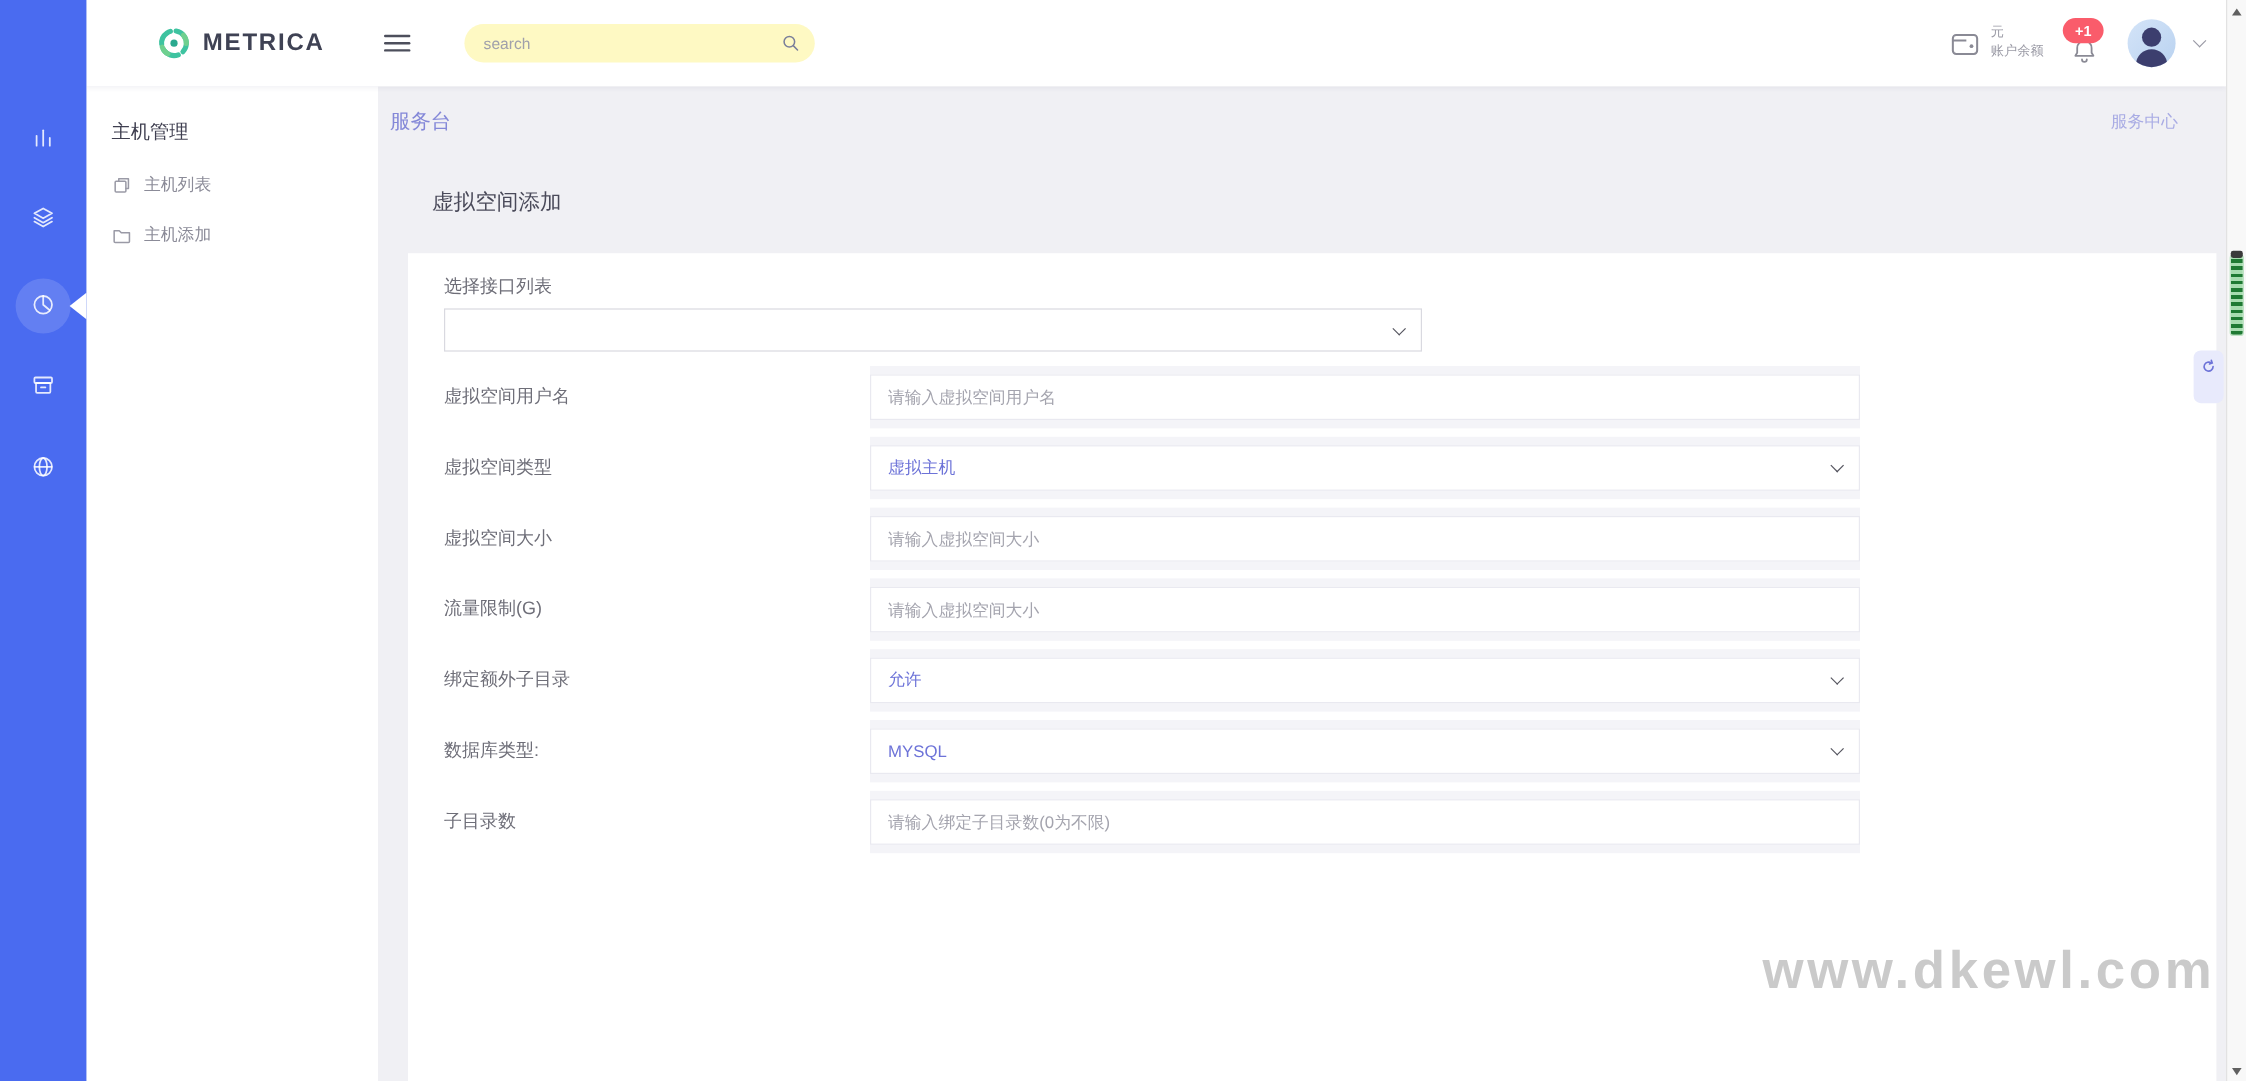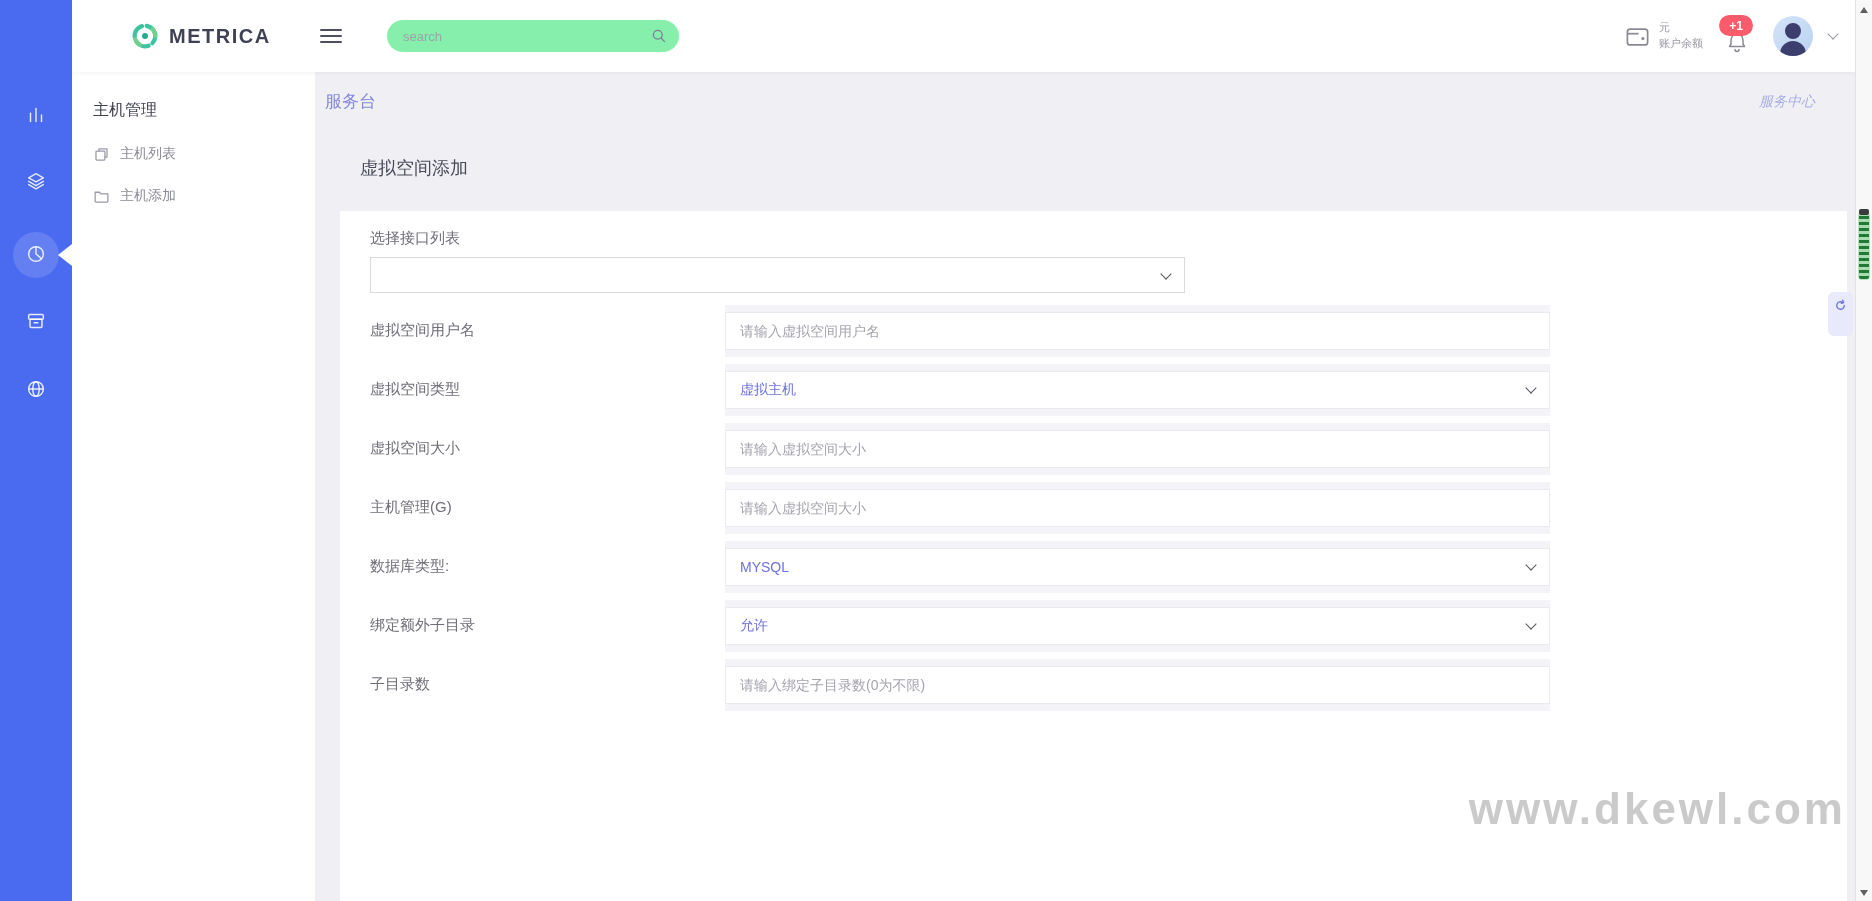--- a/index.html
+++ b/index.html
@@ -14,21 +14,21 @@
   .rail-notch { position:absolute; left:58px; top:244px; width:0; height:0;
     border-top:11px solid transparent; border-bottom:11px solid transparent; border-right:14px solid #ffffff; }
 
   
   .topbar { position:absolute; left:72px; top:0; width:1783px; height:72px; background:#fff;
     display:flex; align-items:center; z-index:20; box-shadow:0 1px 4px rgba(80,80,110,.08); }
   .logo-wrap { width:244px; padding-left:58px; display:flex; align-items:center; gap:9px; }
   .logo-text { font-size:20px; font-weight:700; color:#3f4254; letter-spacing:1.5px; }
   .hamburger { width:22px; margin-left:4px; cursor:pointer; }
   .hamburger span { display:block; height:2px; background:#4d4f5c; margin:4px 0; border-radius:1px; }
-  .search-pill { margin-left:45px; width:292px; height:32px; border-radius:16px; background:#86efac;
+  .search-pill { margin-left:45px; width:292px; height:32px; border-radius:16px; background:#fef9c3;
     display:flex; align-items:center; padding:0 12px 0 16px; }
   .search-pill input { flex:1; border:none; outline:none; background:transparent; font-size:13px; color:#555; }
   .search-pill input::placeholder { color:#a0a0ab; }
   .right-cluster { margin-left:auto; display:flex; align-items:center; gap:16px; padding-right:18px; }
   .balance { display:flex; align-items:center; gap:8px; cursor:pointer; }
   .balance-text { font-size:11px; color:#9a9aa5; line-height:1.45; }
   .bell-wrap { position:relative; width:38px; height:46px; cursor:pointer; }
   .bell-wrap svg { position:absolute; left:6px; top:16px; }
   .badge { position:absolute; left:0; top:2px; min-width:34px; height:21px; background:#fa5c6b; color:#fff;
     border-radius:11px; font-size:12px; font-weight:700; display:flex; align-items:center; justify-content:center; }
@@ -43,21 +43,21 @@
   .subnav { position:absolute; left:72px; top:72px; width:243px; height:829px; background:#fff; z-index:10; }
   .subnav-heading { padding:28px 0 0 21px; font-size:16px; color:#3f3f50; font-weight:500; }
   .subnav-item { display:flex; align-items:center; gap:10px; padding-left:21px; margin-top:24px; cursor:pointer; }
   .subnav-item svg { width:17px; height:17px; stroke:#9a9aa6; fill:none; stroke-width:1.5; stroke-linecap:round; stroke-linejoin:round; }
   .subnav-item span { font-size:14px; color:#8b8b98; }
 
   
   .main { position:absolute; left:315px; top:56px; width:1540px; height:846px; background:#f0f0f4; overflow:hidden;margin-top:12px; }
   .crumbbar { position:absolute; left:10px; right:40px; top:22px; display:flex; justify-content:space-between; align-items:center; }
   .crumb-left { font-size:17px; color:#8488d8; cursor:pointer; }
-  .crumb-right { font-size:14px; color:#a9ace4; cursor:pointer;font-style:italic; }
+  .crumb-right { font-size:14px; color:#a9ace4; cursor:pointer; }
   .page-title { position:absolute; left:45px; top:88px; font-size:18px; color:#4a4a5a; font-weight:400; }
   .card { position:absolute; left:25px; right:8px; top:143px; height:770px; background:#fff; padding:18px 0 0 30px; }
 
   .full-label { font-size:15px; color:#6e6e78; height:20px; }
   .full-select { margin-top:8px; width:815px; height:36px; border:1px solid #d9d9e0; background:#fff;
     display:flex; align-items:center; justify-content:flex-end; padding-right:14px; cursor:pointer; }
 
   .rows { margin-top:8px; }
   .frow { display:flex; align-items:center; height:59px; }
   .flabel { width:355px; font-size:15px; color:#6e6e78; }
@@ -224,42 +224,42 @@
               <span class="fvalue">虚拟主机</span>
               <i class="chev"></i>
             </div>
           </div>
         </div>
         <div class="frow">
           <div class="flabel">虚拟空间大小</div>
           <div class="fwrap"><input class="finput" placeholder="请输入虚拟空间大小" style=""></div>
         </div>
         <div class="frow">
-          <div class="flabel">主机管理(G)</div>
+          <div class="flabel">流量限制(G)</div>
           <div class="fwrap"><input class="finput" placeholder="请输入虚拟空间大小" style=""></div>
+        </div>
+        <div class="frow">
+          <div class="flabel">绑定额外子目录</div>
+          <div class="fwrap">
+            <div class="fselect">
+              <span class="fvalue">允许</span>
+              <i class="chev"></i>
+            </div>
+          </div>
         </div>
         <div class="frow">
           <div class="flabel">数据库类型:</div>
           <div class="fwrap">
             <div class="fselect">
               <span class="fvalue">MYSQL</span>
               <i class="chev"></i>
             </div>
           </div>
         </div>
         <div class="frow">
-          <div class="flabel">绑定额外子目录</div>
-          <div class="fwrap">
-            <div class="fselect">
-              <span class="fvalue">允许</span>
-              <i class="chev"></i>
-            </div>
-          </div>
-        </div>
-        <div class="frow">
           <div class="flabel">子目录数</div>
           <div class="fwrap"><input class="finput" placeholder="请输入绑定子目录数(0为不限)" style=""></div>
         </div>
       </div>
   </section>
 </main>
 
 <div class="watermark">
   <div class="wm2">www.dkewl.com</div>
 </div>

